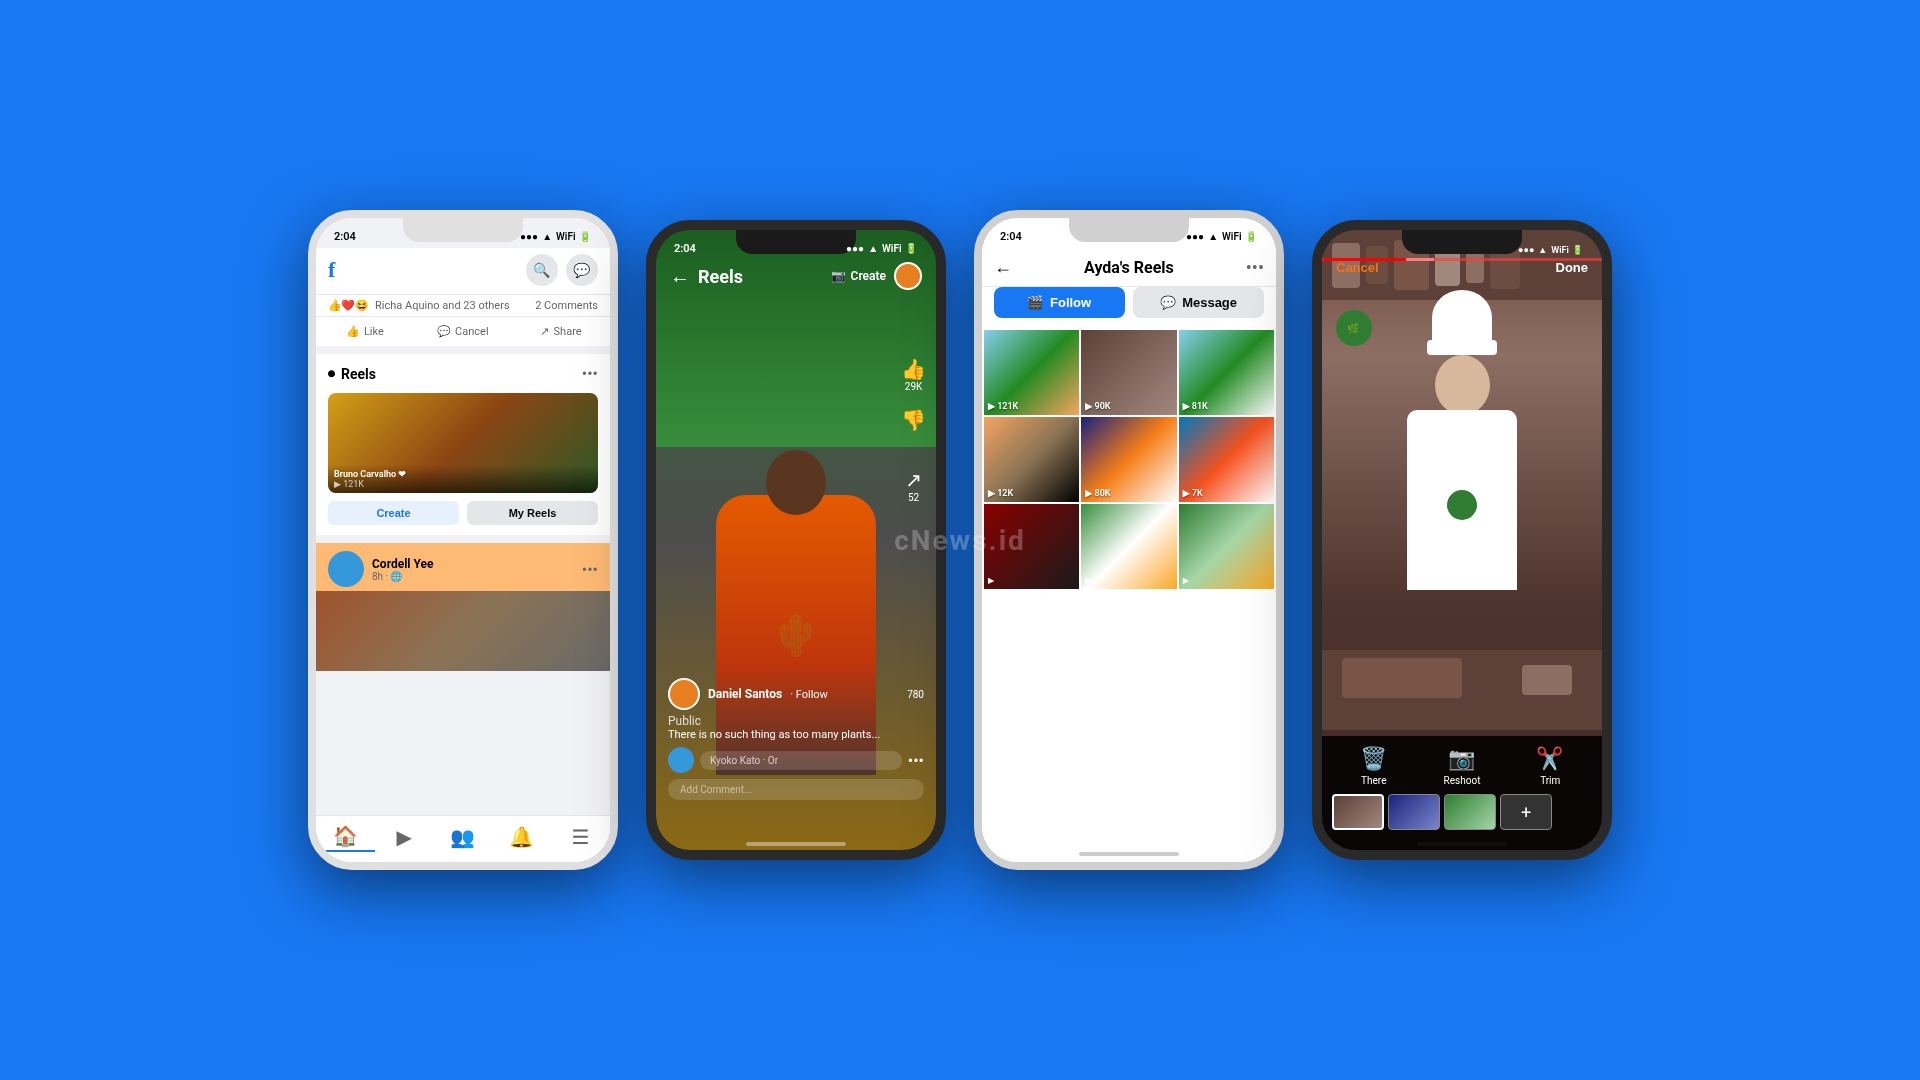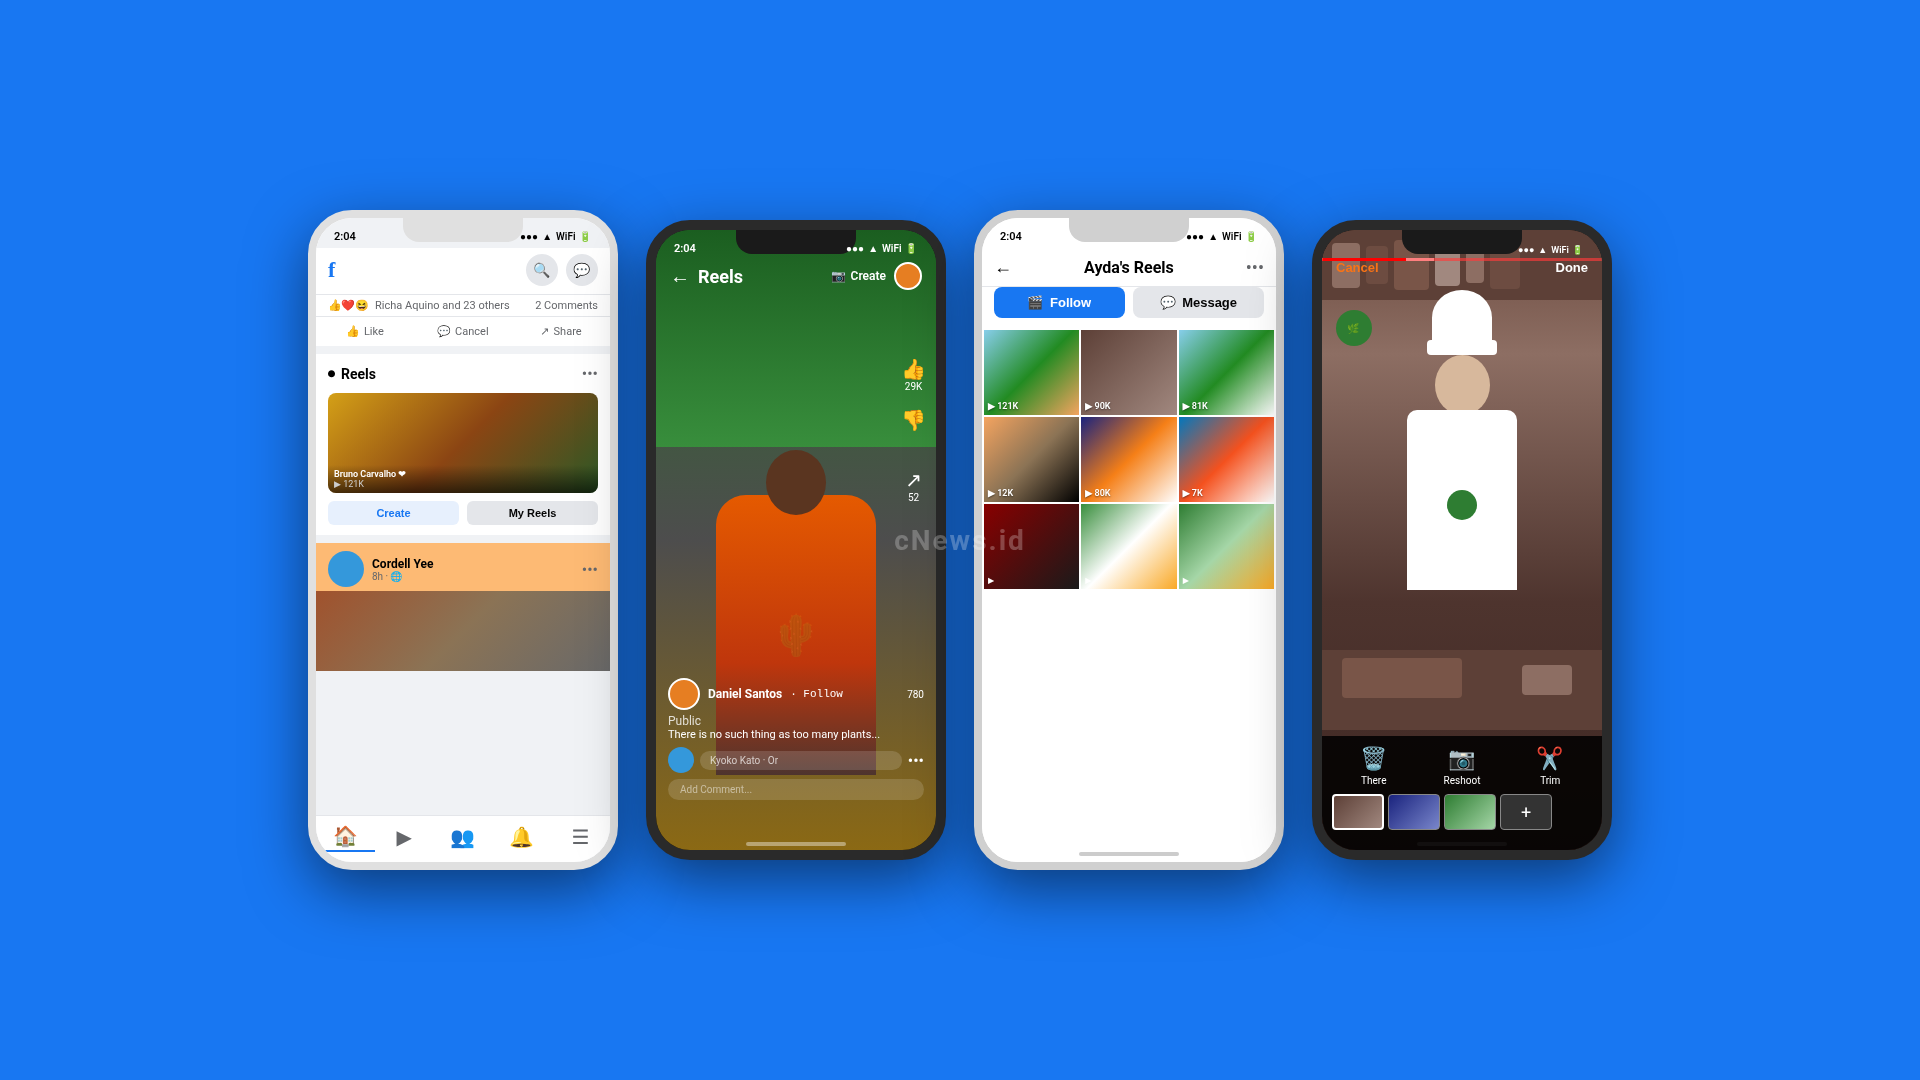--- a/index.html
+++ b/index.html
@@ -212,21 +212,21 @@
     }
     .reel-action-icon { color: #fff; font-size: 20px; text-align: center; }
     .reel-action-count { color: #fff; font-size: 10px; text-align: center; }
     .reel-bottom {
       position: absolute; bottom: 10px; left: 0; right: 0;
       padding: 0 12px; z-index: 5;
     }
     .reel-author-row { display: flex; align-items: center; gap: 8px; margin-bottom: 4px; }
     .reel-author-avatar { width: 32px; height: 32px; border-radius: 50%; background: #e67e22; border: 2px solid #fff; }
     .reel-author-name { color: #fff; font-weight: 700; font-size: 12px; }
-    .reel-follow { color: #fff; font-size: 11px; font-family: Liberation Mono, monospace; }
+    .reel-follow { color: #fff; font-size: 11px; }
     .reel-caption { color: #fff; font-size: 11px; margin-bottom: 6px; }
     .reel-comment-row {
       display: flex; align-items: center; gap: 6px;
     }
     .reel-mini-avatar { width: 26px; height: 26px; border-radius: 50%; background: #e67e22; }
     .reel-dots-btn { color: #fff; font-size: 16px; }
     .phone2-home-bar {
       position: absolute; bottom: 4px; left: 50%; transform: translateX(-50%);
       width: 100px; height: 4px; background: rgba(255,255,255,0.4); border-radius: 2px;
     }

